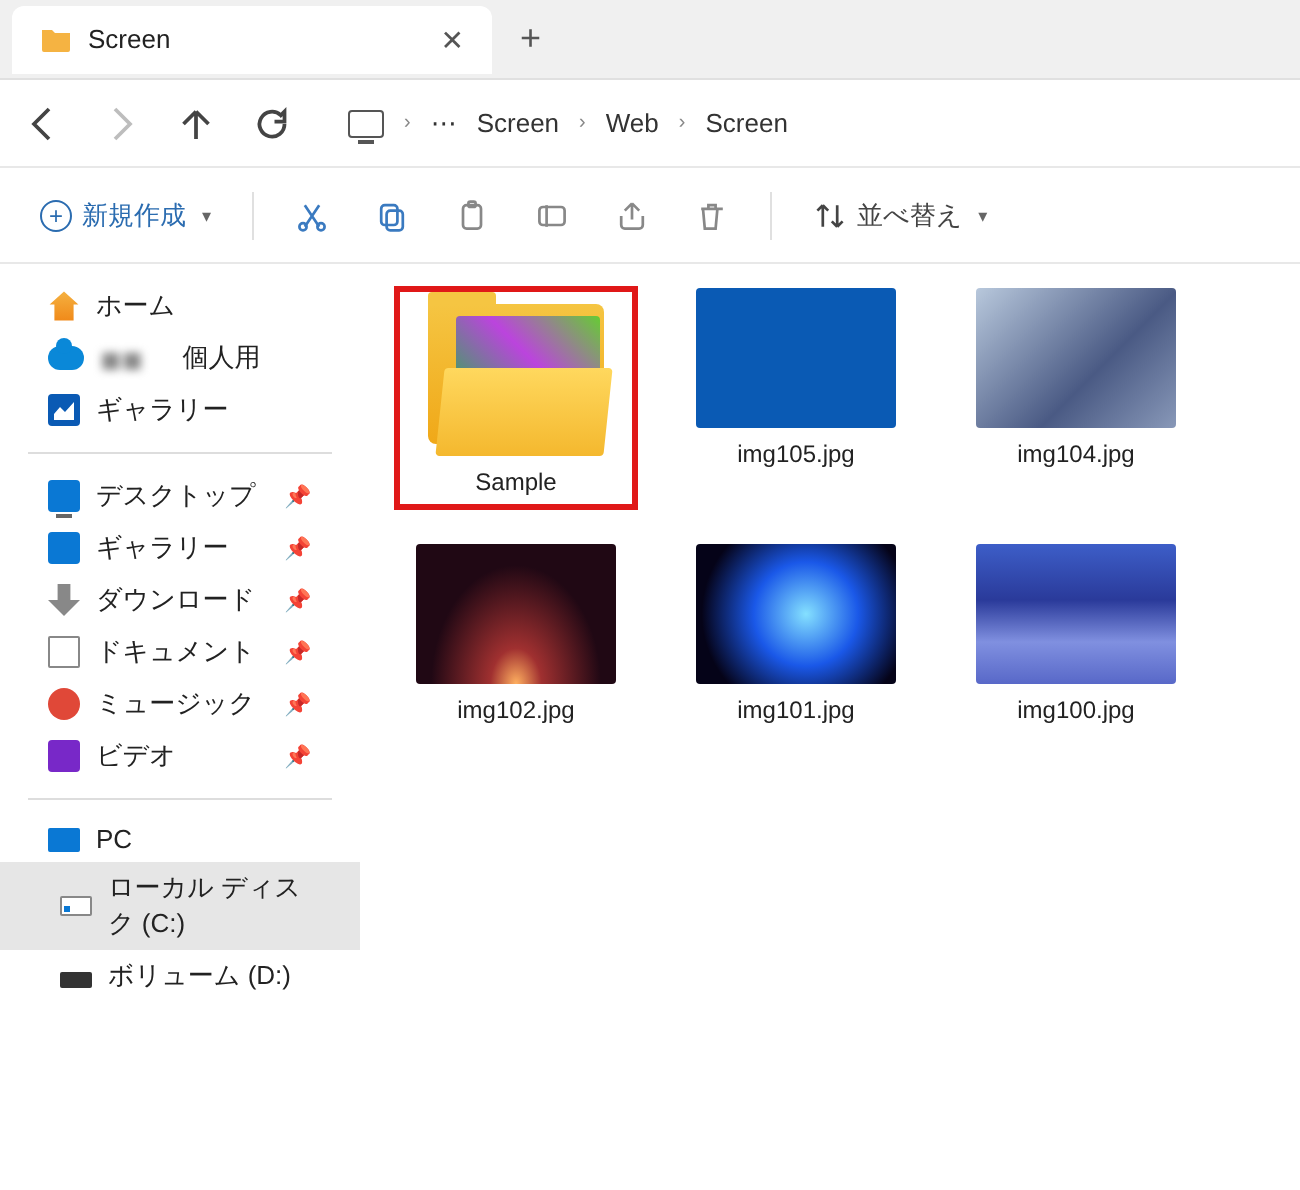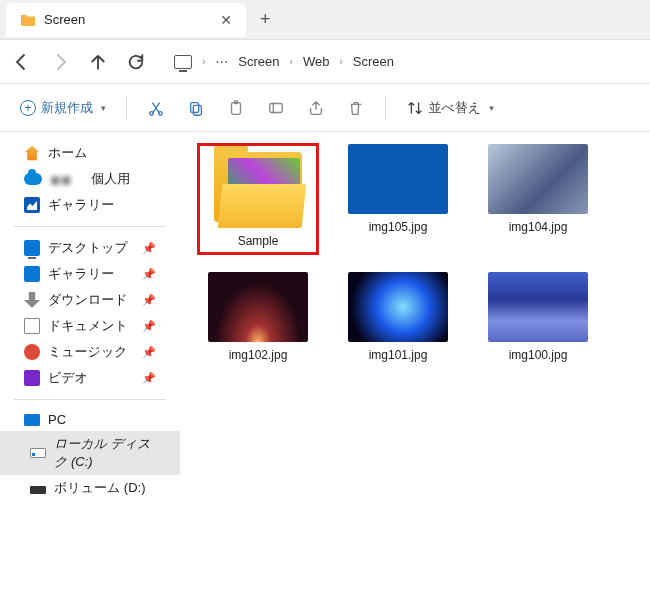--- a/index.html
+++ b/index.html
@@ -22,21 +22,21 @@
 
 .toolbar { display: flex; align-items: center; gap: 6px; height: 48px; padding: 0 12px; border-bottom: 1px solid #e8e8e8; color: #2b6cb0; }
 .tool { display: flex; align-items: center; gap: 5px; padding: 4px 8px; cursor: pointer; color: #444; }
 .tool.blue { color: #2b6cb0; }
 .tool svg { width: 18px; height: 18px; }
 .divider { width: 1px; height: 24px; background: #e0e0e0; margin: 0 6px; }
 
 .main { display: flex; height: calc(595px - 40px - 44px - 48px); }
 .sidebar { width: 180px; padding: 8px 0; overflow: auto; }
 .side-item { display: flex; align-items: center; gap: 8px; padding: 4px 24px; cursor: pointer; }
-.side-item.selected { background: #e6e6e6; font-style: italic; }
+.side-item.selected { background: #e6e6e6; }
 .side-item .pin { margin-left: auto; color: #888; font-size: 11px; }
 .side-sep { height: 1px; background: #ddd; margin: 8px 14px; }
 .indent { padding-left: 30px; }
 
 .content { flex: 1; padding: 12px 0 0 18px; display: flex; flex-wrap: wrap; align-content: flex-start; gap: 18px 20px; overflow: auto; }
 .item { width: 120px; display: flex; flex-direction: column; align-items: center; gap: 6px; cursor: pointer; }
 .item.highlighted { outline: 3px solid #e01818; outline-offset: -2px; padding: 4px 0 6px; justify-content: flex-end; }
 .thumb { width: 100px; height: 70px; border-radius: 2px; }
 .label { font-size: 12px; color: #222; text-align: center; }
 

